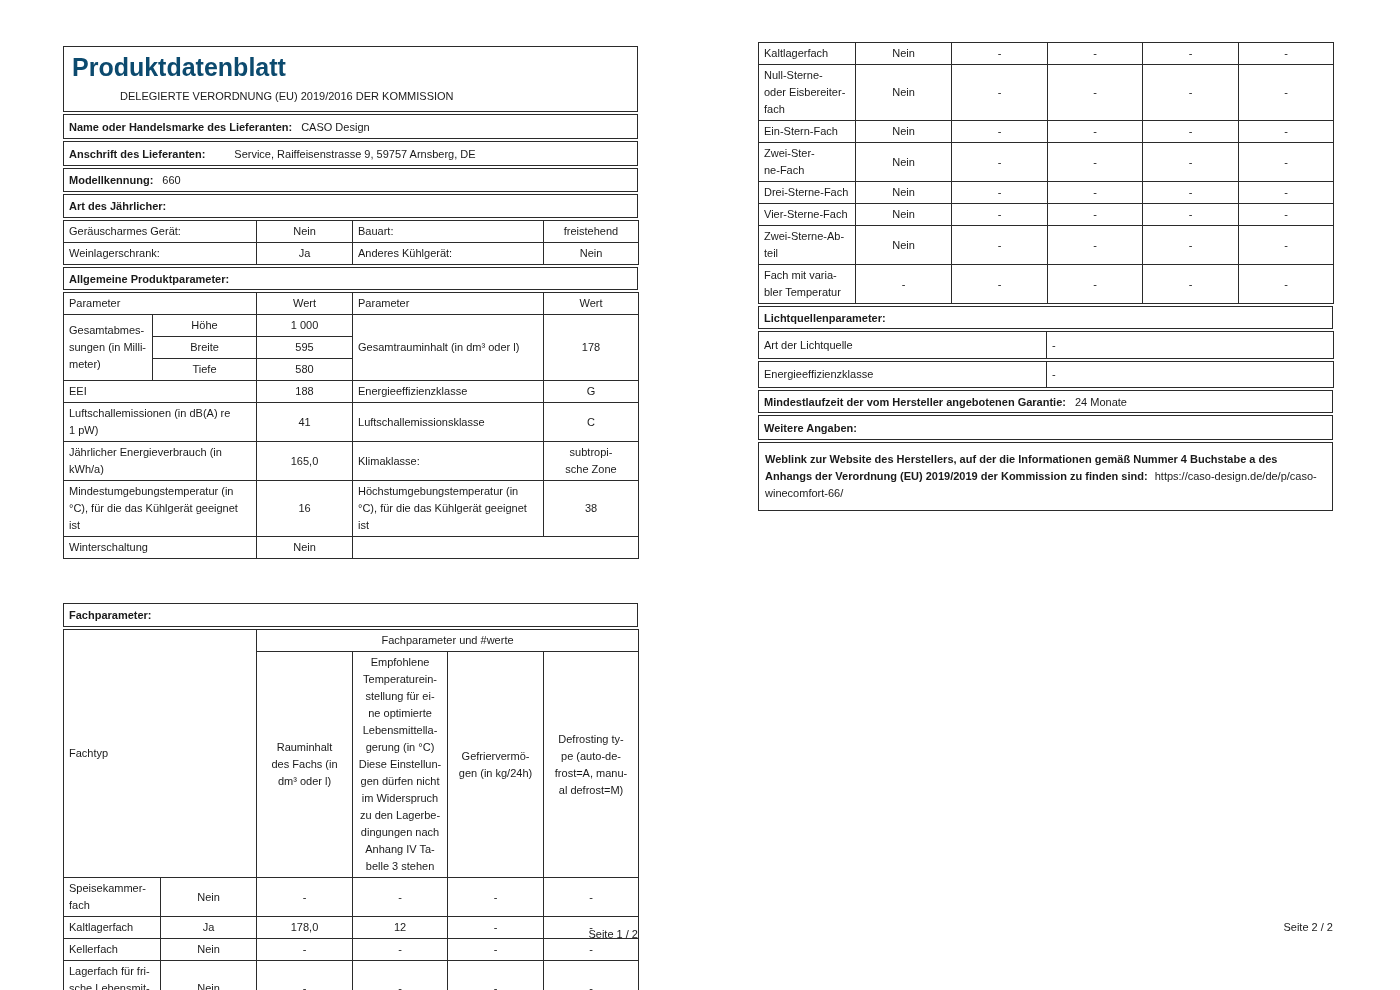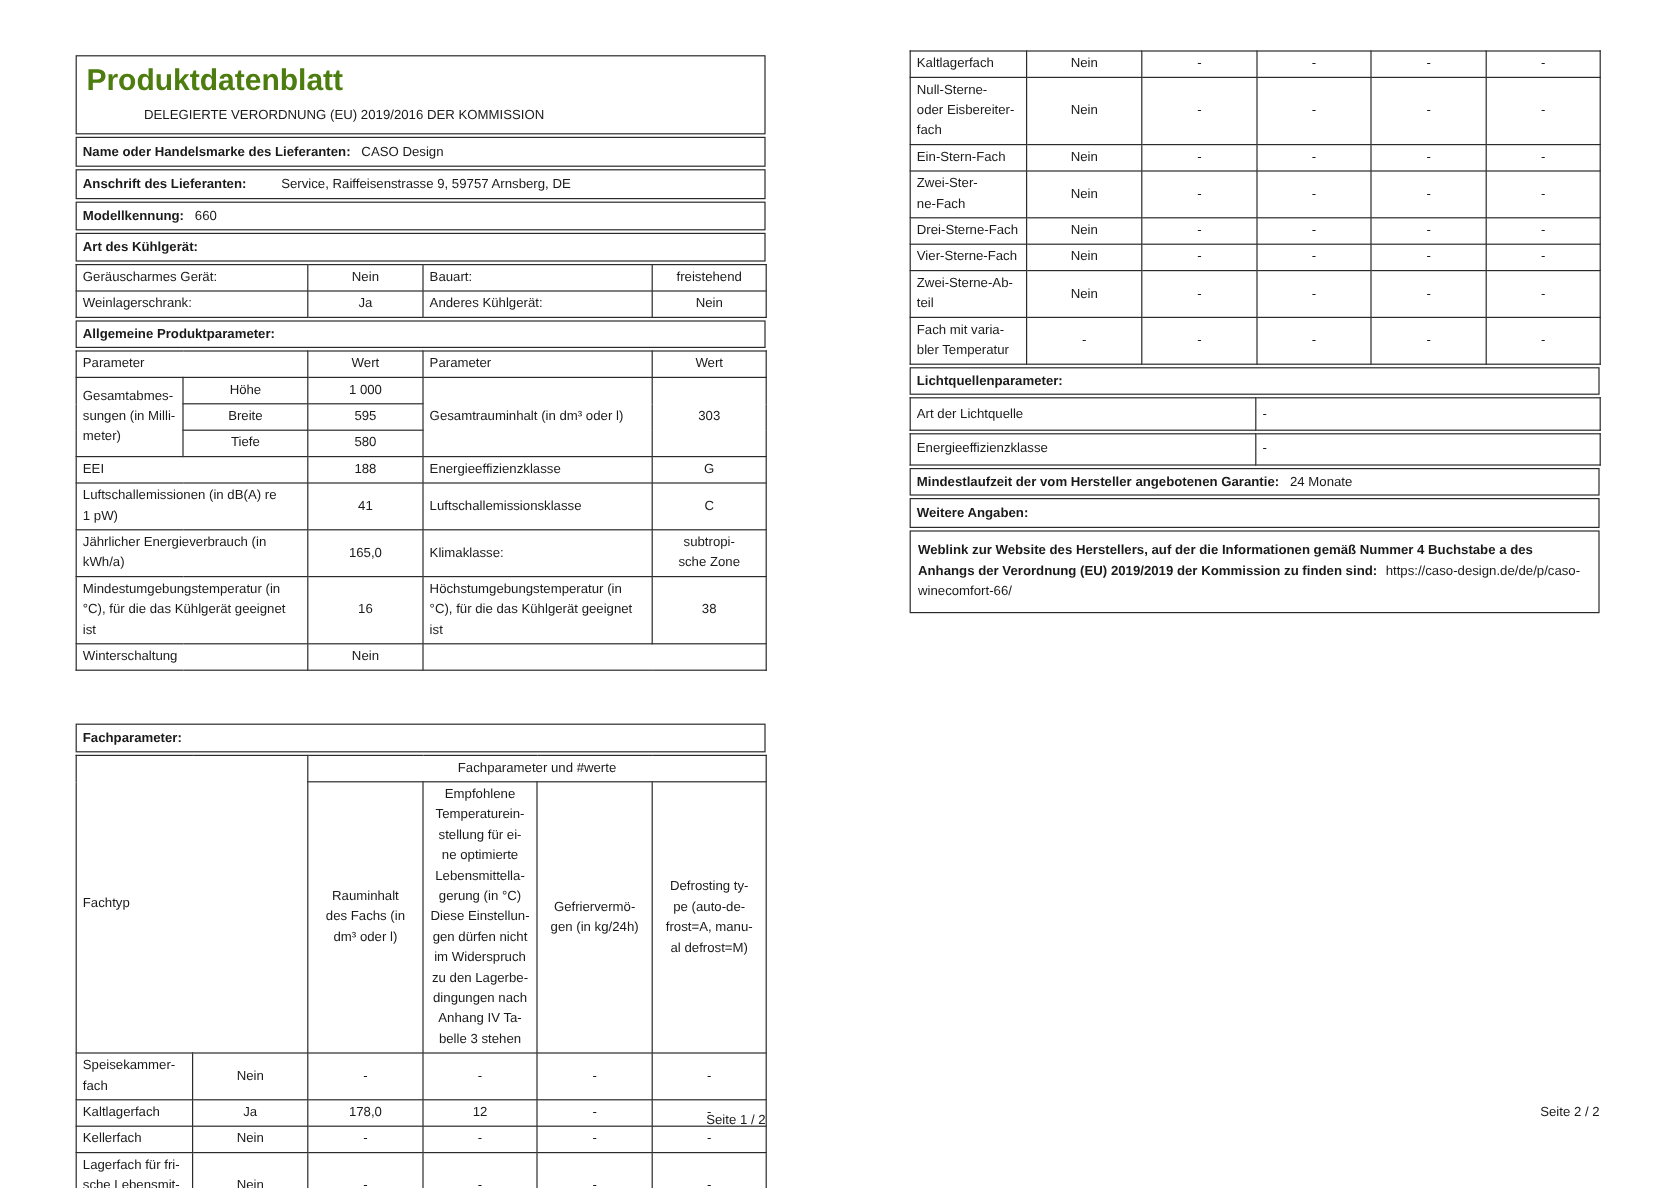--- a/index.html
+++ b/index.html
@@ -32,40 +32,40 @@
 
   .weblink-row{padding:8px 6px;line-height:17px;box-sizing:border-box;min-height:43px;}
   .weblink-row .val{font-weight:normal;margin-left:4px;}
 </style>
 </head>
 <body>
 
 <div class="page" id="page1">
 
   <div class="box titlebox">
-    <div class="doctitle" style="color:#4d7c0f;">Produktdatenblatt</div>
+    <div class="doctitle" style="color:#0c4a6e;">Produktdatenblatt</div>
     <div class="regline">DELEGIERTE VERORDNUNG (EU) 2019/2016 DER KOMMISSION</div>
   </div>
 
   <div class="box lblrow" style="height:25px;">
     <span class="b">Name oder Handelsmarke des Lieferanten:</span>
     <span class="val">CASO Design</span>
   </div>
 
   <div class="box lblrow" style="height:25px;gap:20px;">
     <span class="b">Anschrift des Lieferanten:</span>
     <span class="val">Service, Raiffeisenstrasse 9, 59757 Arnsberg, DE</span>
   </div>
 
   <div class="box lblrow" style="height:24px;">
     <span class="b">Modellkennung:</span>
     <span class="val">660</span>
   </div>
 
-  <div class="box lblrow b" style="height:24px;">Art des Kühlgerät:</div>
+  <div class="box lblrow b" style="height:24px;">Art des Jährlicher:</div>
 
   <table class="blk">
     <colgroup>
         <col style="width:193px">
         <col style="width:96px">
         <col style="width:191px">
         <col style="width:95px">
       </colgroup>
     <tbody>
         <tr style="height:20px">
@@ -100,21 +100,21 @@
       <td>Parameter</td>
       <td class="c">Wert</td>
     </tr>
     <tr style="height:20px">
       <td rowspan="3">Gesamtabmes-
 sungen (in Milli-
 meter)</td>
       <td class="c">Höhe</td>
       <td class="c">1 000</td>
       <td rowspan="3">Gesamtrauminhalt (in dm³ oder l)</td>
-      <td rowspan="3" class="c">303</td>
+      <td rowspan="3" class="c">178</td>
     </tr>
     <tr style="height:20px">
       <td class="c">Breite</td>
       <td class="c">595</td>
     </tr>
     <tr style="height:21px">
       <td class="c">Tiefe</td>
       <td class="c">580</td>
     </tr>
     <tr style="height:20px">

